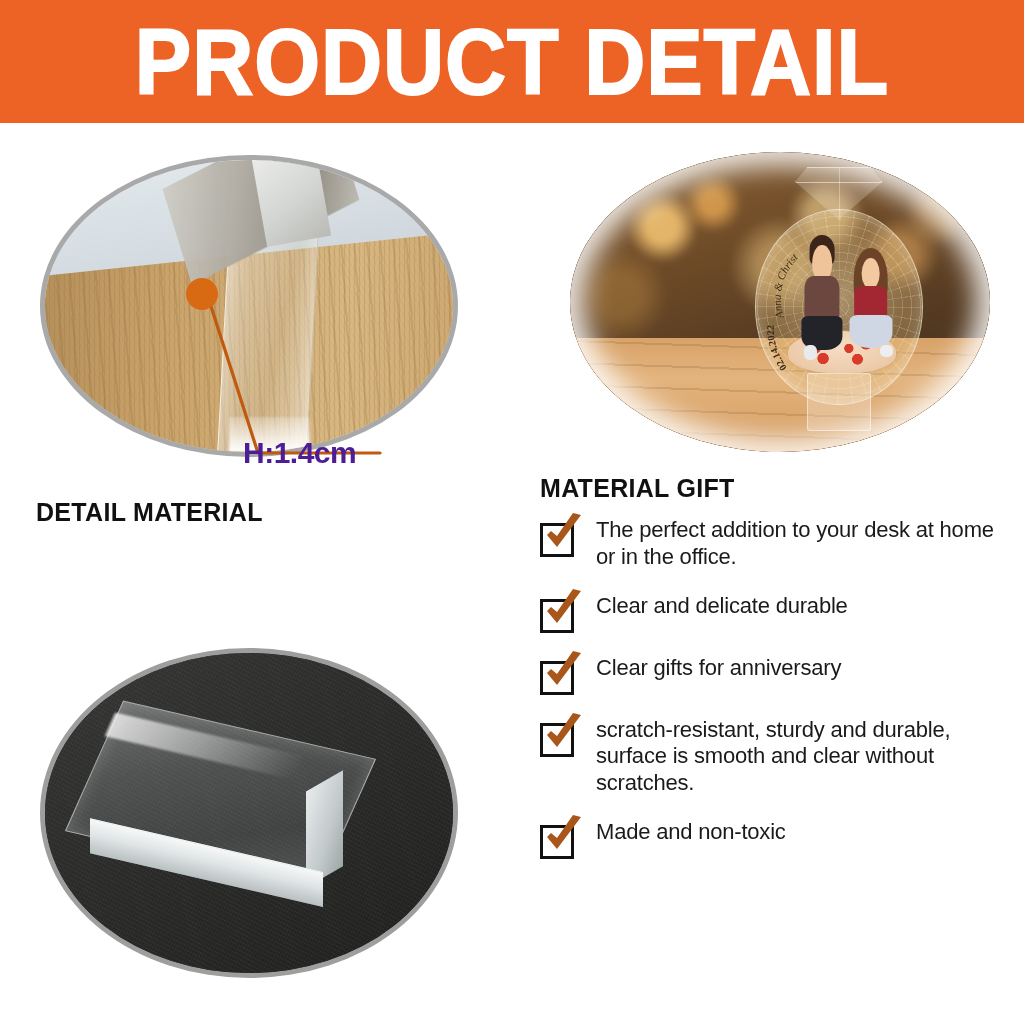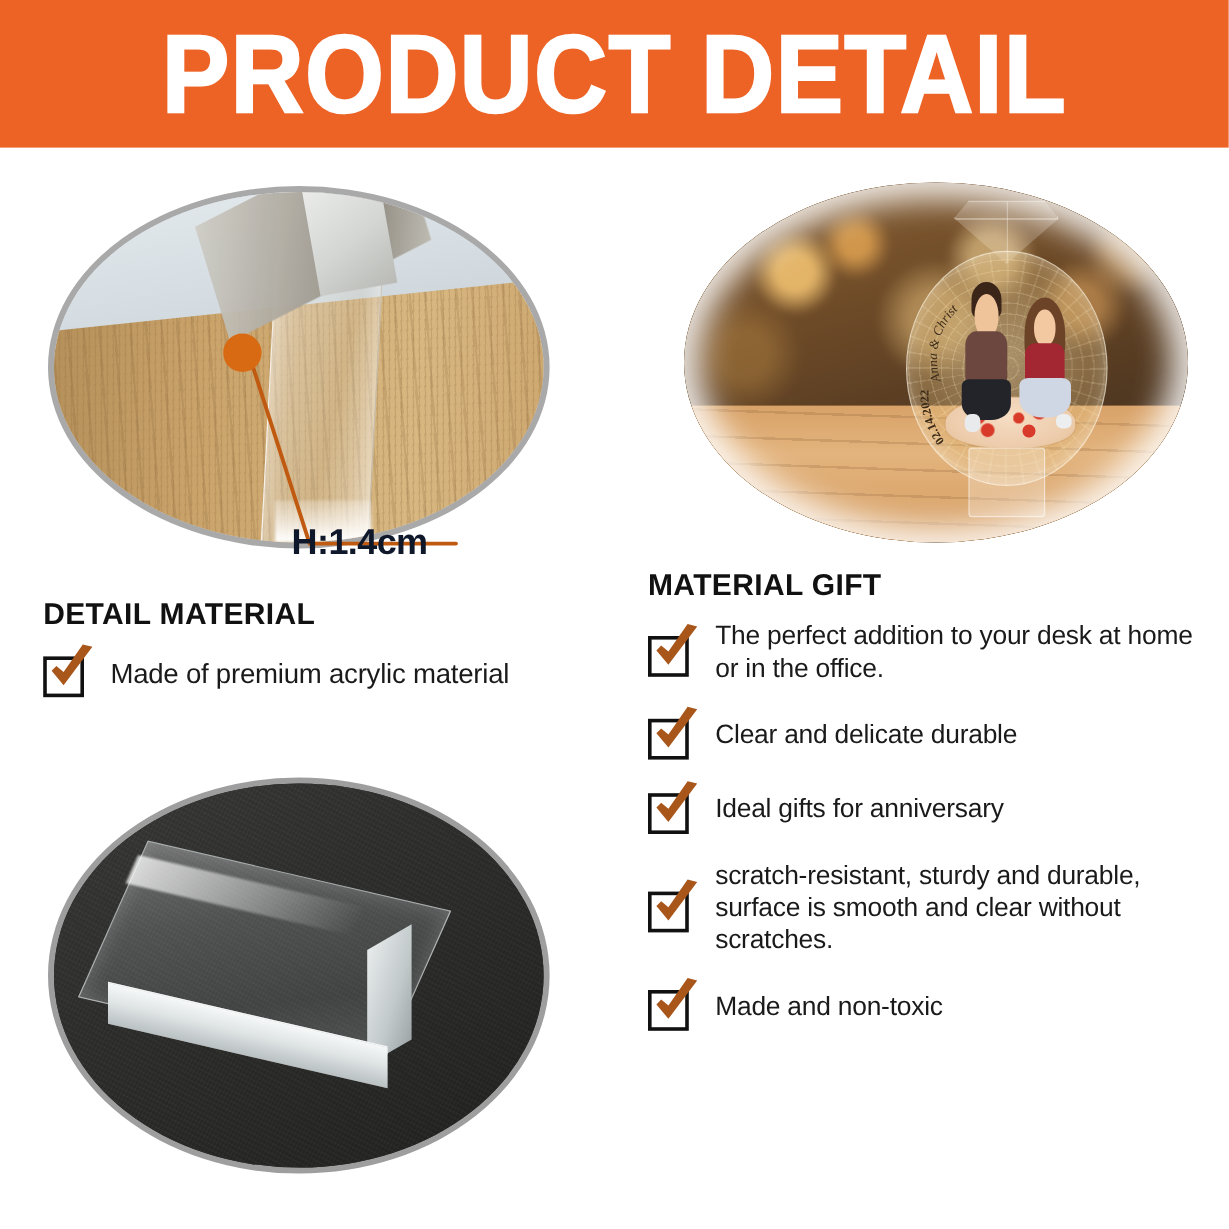--- a/index.html
+++ b/index.html
@@ -243,42 +243,42 @@
 
   
   .arc-text{ position:absolute; left:0; top:10%; width:100%; height:84%; pointer-events:none; }
   .arc-text text{ fill:#3a2a18; font-family:"Liberation Serif", serif; }
 
   
   #callout{ position:absolute; left:150px; top:275px; width:420px; height:200px; }
   #callout svg{ width:100%; height:100%; overflow:visible; }
   .callout-label{
     position:absolute; left:243px; top:436px;
-    color:#0f172a;
+    color:#4c1d95;
     font-weight:bold;
     font-size:30px;
     letter-spacing:-0.5px;
     white-space:nowrap;
   }
 
   
   .section{ position:absolute; }
   #section-material{ left:36px; top:498px; width:470px; }
   #section-gift{ left:540px; top:474px; width:470px; }
 
   .section-heading{
     font-weight:bold;
     font-size:25px;
     color:#111111;
     letter-spacing:0.3px;
     margin-bottom:14px;
     white-space:nowrap;
   }
 
-  .feature{ display:flex; align-items:center; margin-bottom:22px; }
+  .feature{ display:flex; align-items:flex-start; margin-bottom:22px; }
   #section-material .feature{ margin-bottom:0; align-items:center; }
 
   .check{ position:relative; width:38px; height:38px; flex:0 0 38px; margin-top:2px; }
   .check .box{
     position:absolute; left:0; top:4px; width:34px; height:34px;
     border:3px solid #111111; background:#ffffff;
   }
   .check svg{ position:absolute; left:0; top:-8px; width:46px; height:46px; overflow:visible; }
 
   .feature-text{
@@ -365,29 +365,20 @@
 <div class="oval" id="photo-block">
   <div class="slate"></div>
   <div class="slab-top"></div>
   <div class="slab-gloss"></div>
   <div class="slab-side"></div>
   <div class="slab-front"></div>
 </div>
 
 <div class="section" id="section-material">
   <div class="section-heading">DETAIL MATERIAL</div>
-  <div class="feature">
-    <span class="check">
-      <span class="box"></span>
-      <svg viewBox="0 0 46 46" aria-hidden="true">
-        <path d="M7 24 L17 36 L41 4 L33 2 L17 25 L11 20 Z" fill="#A8561A"></path>
-      </svg>
-    </span>
-    <span class="feature-text">Made of premium acrylic material</span>
-  </div>
 </div>
 
 <div class="section" id="section-gift">
   <div class="section-heading">MATERIAL GIFT</div>
 
   <div class="feature">
     <span class="check">
       <span class="box"></span>
       <svg viewBox="0 0 46 46" aria-hidden="true">
           <path d="M7 24 L17 36 L41 4 L33 2 L17 25 L11 20 Z" fill="#A8561A"></path>
@@ -406,21 +397,21 @@
     <span class="feature-text">Clear and delicate durable</span>
   </div>
 
   <div class="feature">
     <span class="check">
       <span class="box"></span>
       <svg viewBox="0 0 46 46" aria-hidden="true">
           <path d="M7 24 L17 36 L41 4 L33 2 L17 25 L11 20 Z" fill="#A8561A"></path>
         </svg>
     </span>
-    <span class="feature-text">Ideal gifts for anniversary</span>
+    <span class="feature-text">Clear gifts for anniversary</span>
   </div>
 
   <div class="feature">
     <span class="check">
       <span class="box"></span>
       <svg viewBox="0 0 46 46" aria-hidden="true">
           <path d="M7 24 L17 36 L41 4 L33 2 L17 25 L11 20 Z" fill="#A8561A"></path>
         </svg>
     </span>
     <span class="feature-text">scratch-resistant, sturdy and durable, surface is smooth and clear without scratches.</span>

